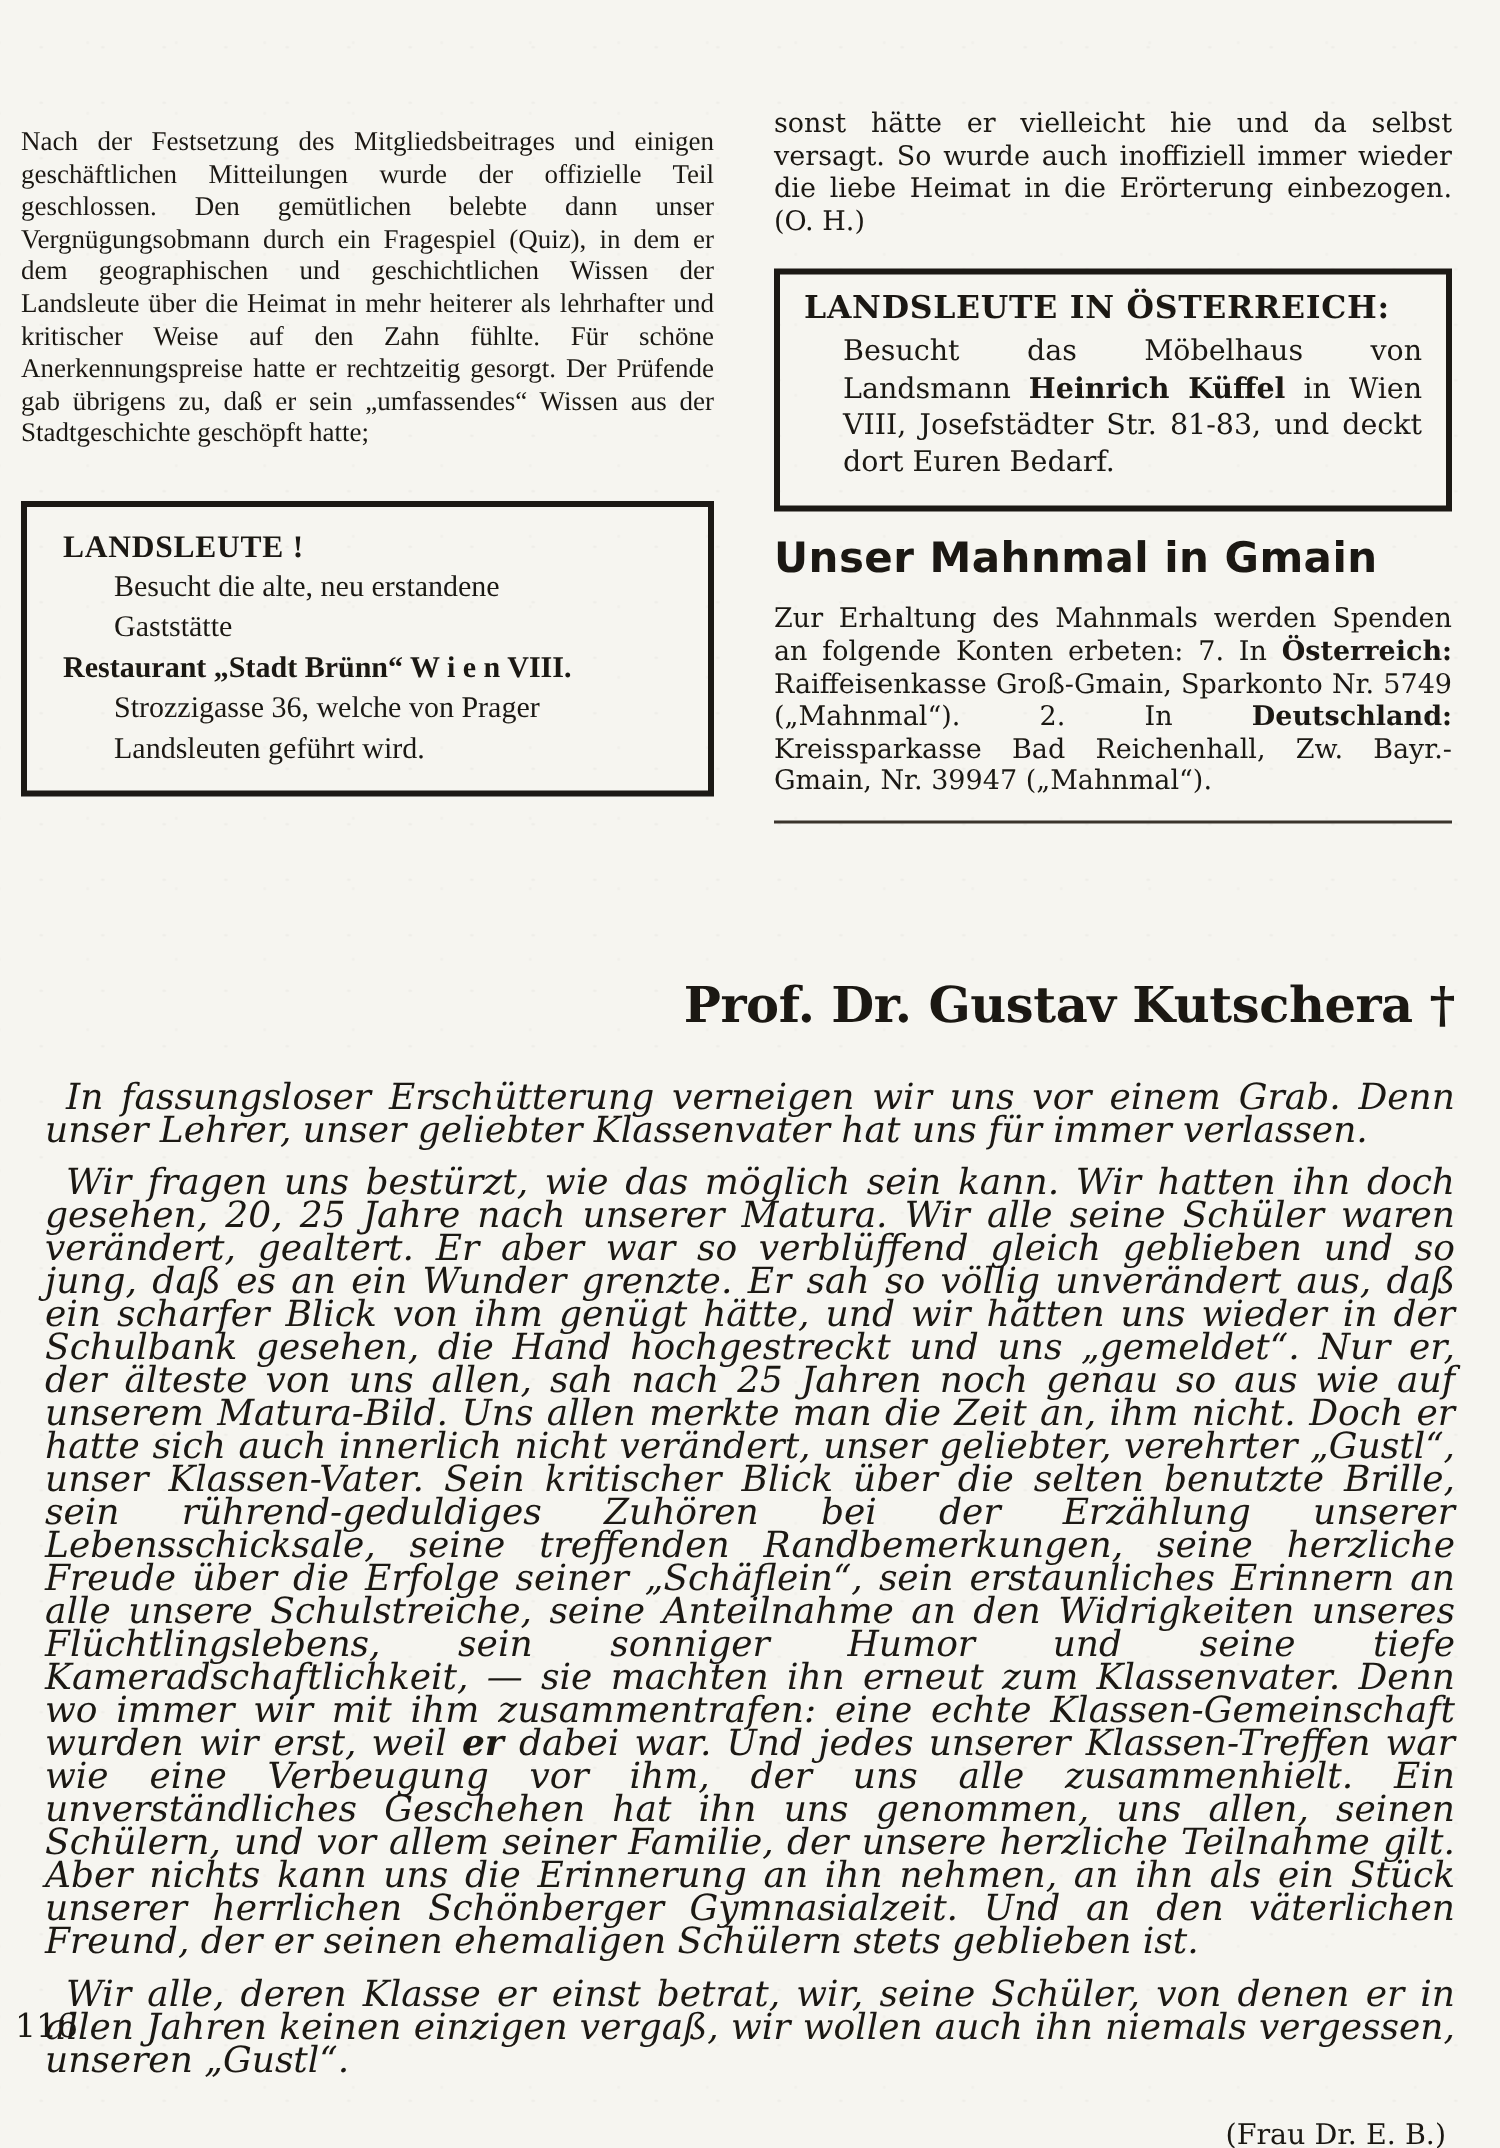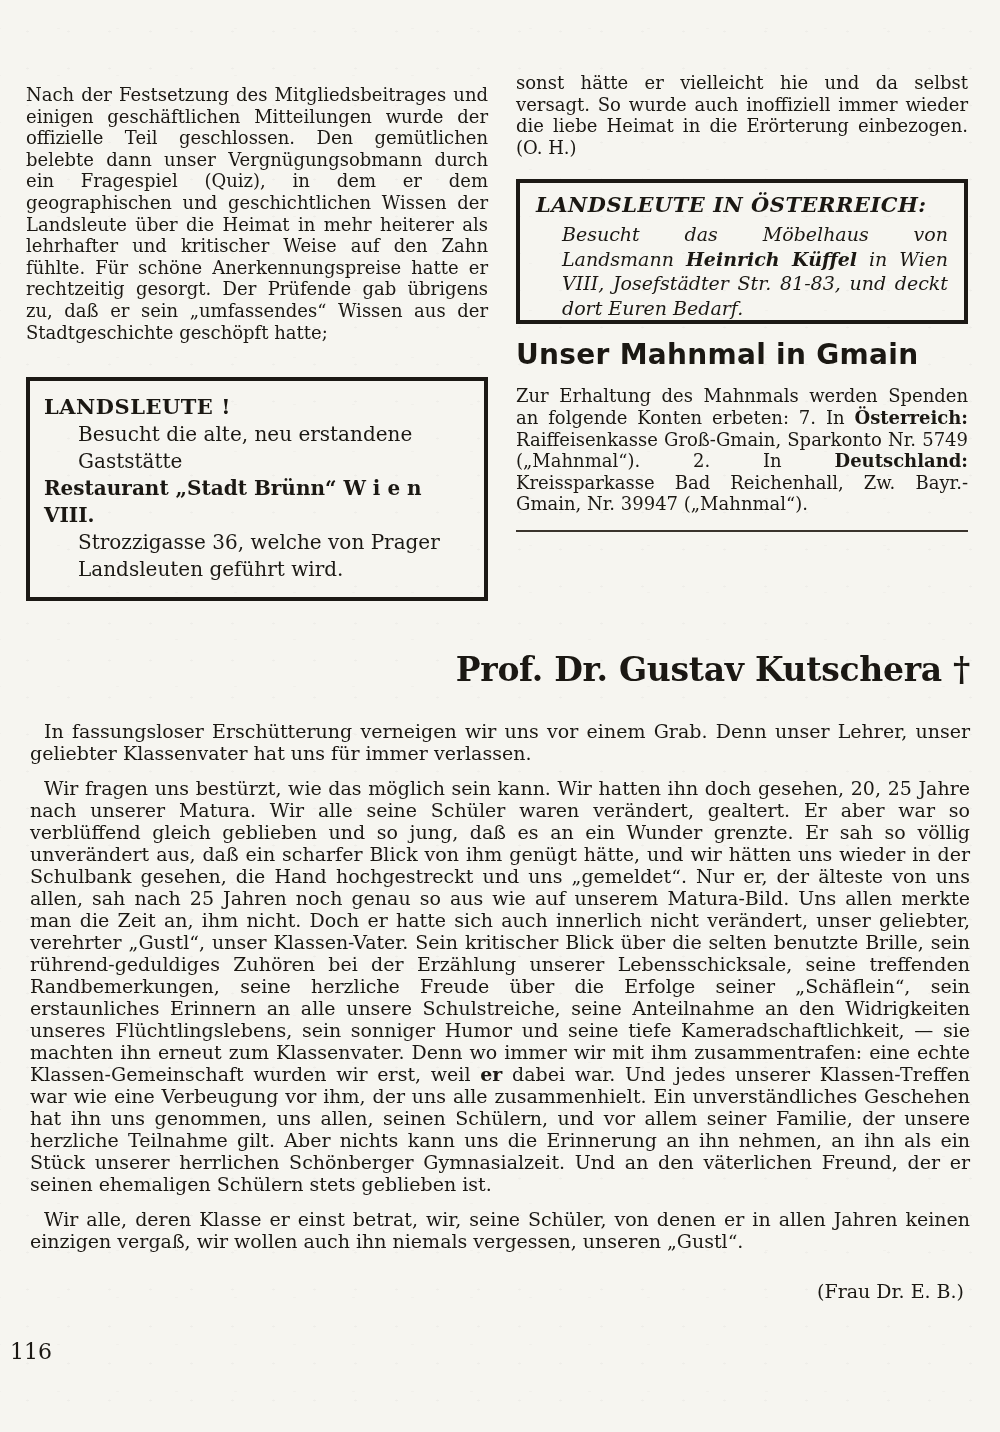--- a/index.html
+++ b/index.html
@@ -11,41 +11,41 @@
     background-image:
       radial-gradient(rgba(30,25,20,0.035) 1px, transparent 1.2px),
       radial-gradient(rgba(30,25,20,0.025) 1px, transparent 1.2px);
     background-size:41px 37px, 59px 47px;
     background-position:7px 13px, 29px 5px;
     color:#1b1813;
     font-family:"DejaVu Serif", serif;
     overflow:hidden;
   }
   .body-text{font-size:18px;line-height:21.6px;text-align:justify;margin:0;hyphens:auto;}
-  .col-left{position:absolute;left:26px;top:84px;width:462px;}
+  .col-left{position:absolute;left:14px;top:84px;width:462px;font-family:Liberation Serif, serif;}
   .col-right{position:absolute;left:516px;top:72px;width:452px;}
-  .ad-box{border:4px solid #1c1915;padding:12px 14px 14px;margin-top:34px;background:transparent;}
+  .ad-box{border:4px solid #1c1915;padding:12px 24px 14px;margin-top:34px;background:transparent;}
   .ad-title{font-weight:bold;font-size:21px;line-height:28px;margin:0;letter-spacing:.5px;}
   .ad-line{font-size:20px;line-height:27px;margin:0;}
   .ad-line.indent{padding-left:34px;}
   .ad-line.bold{font-weight:bold;}
-  .ad-box2{margin-top:21px;padding:8px 16px 0;font-style:italic;}
+  .ad-box2{margin-top:21px;padding:8px 16px 17px;}
   .ad-box2 .ad-body{font-size:19px;line-height:24.5px;margin:3px 0 0 26px;text-align:justify;hyphens:auto;}
   .mahnmal-heading{
     font-family:"DejaVu Sans", sans-serif;
     font-size:28px;line-height:34px;font-weight:bold;
     margin:14px 0 13px;letter-spacing:.3px;
   }
   .rule{border:none;border-top:2px solid #3a342c;margin:15px 0 0;width:100%;}
   .obituary{position:absolute;left:30px;top:650px;width:940px;}
   .obit-heading{
     font-size:33px;line-height:40px;font-weight:bold;
     text-align:right;margin:0 0 30px;letter-spacing:-0.3px;
   }
-  .obit-p{font-size:19px;line-height:22px;text-align:justify;text-indent:14px;margin:13px 0 0;hyphens:auto;}
+  .obit-p{font-size:24px;line-height:22px;text-align:justify;text-indent:14px;margin:13px 0 0;hyphens:auto;font-style:italic;}
   .signature{font-size:19px;text-align:right;margin:28px 6px 0 0;}
   .page-number{position:absolute;left:10px;top:1340px;font-size:22px;line-height:24px;}
   .b{font-weight:bold;}
 </style>
 </head>
 <body>
 
 <div class="page">
 
   <div class="col-left">

